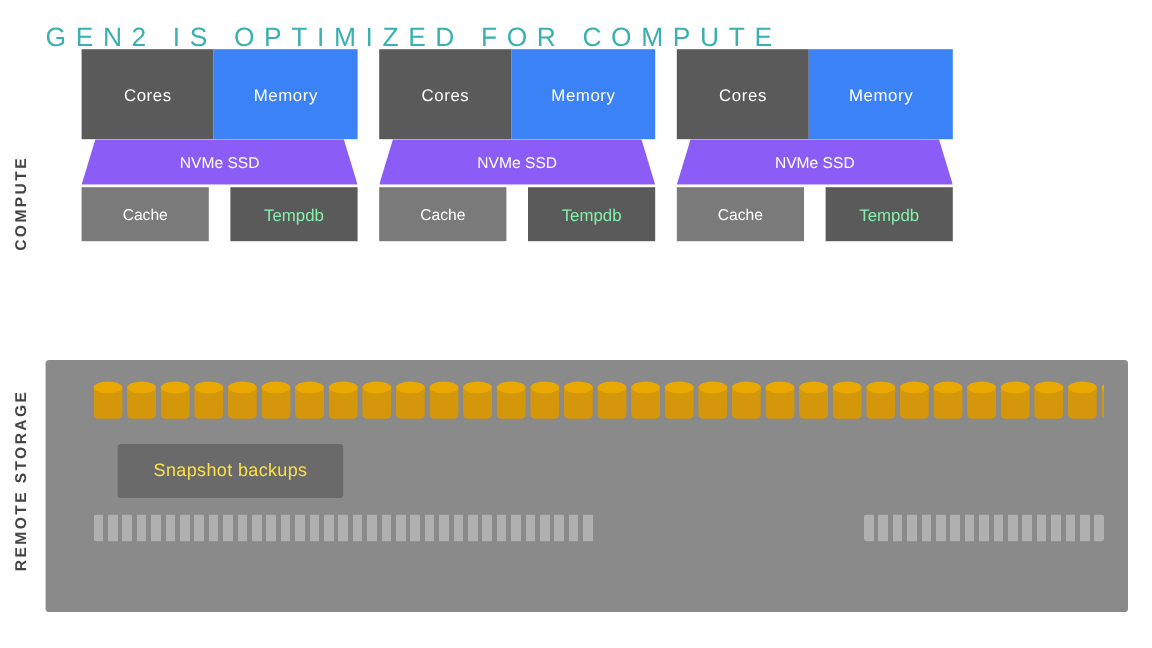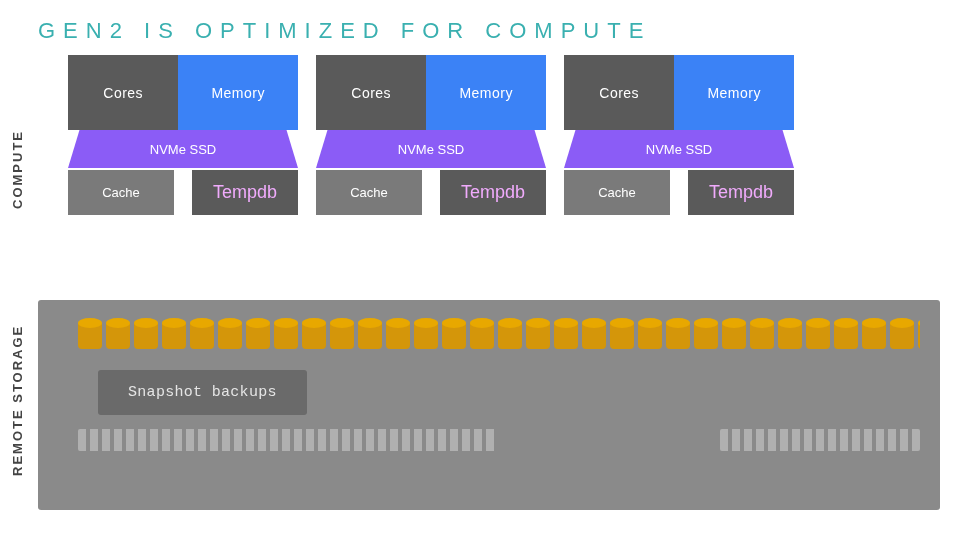--- a/index.html
+++ b/index.html
@@ -53,21 +53,21 @@
       top: 300px;
       height: 200px;
       display: flex;
       align-items: center;
       justify-content: center;
     }
 
     
     .compute-section {
       position: absolute;
-      top: 55px;
+      top: 41px;
       left: 38px;
       right: 20px;
       height: 240px;
       display: flex;
       gap: 18px;
       align-items: flex-start;
       padding-left: 30px;
     }
 
     .server-block {
@@ -142,22 +142,22 @@
       font-weight: 400;
       display: flex;
       align-items: center;
       justify-content: center;
       width: 50%;
       height: 45px;
     }
 
     .tempdb-box {
       background: #5a5a5a;
-      color: #f0abfc;
-      font-size: 18px;
+      color: #86efac;
+      font-size: 14px;
       font-weight: 400;
       display: flex;
       align-items: center;
       justify-content: center;
       width: 50%;
       height: 45px;
     }
 
     
     .remote-section {
@@ -211,27 +211,26 @@
     .middle-storage {
       display: flex;
       align-items: center;
       justify-content: space-between;
       margin-top: 8px;
       padding: 0 20px;
     }
 
     .snapshot-box {
       background: #6a6a6a;
-      color: #e5e5e5;
+      color: #fde047;
       font-size: 15px;
       font-weight: 400;
       padding: 14px 30px;
       border-radius: 3px;
       letter-spacing: 0.3px;
-      font-family: Liberation Mono, monospace;
     }
 
     .data-log-section {
       display: flex;
       align-items: center;
       gap: 10px;
     }
 
     .data-log-labels {
       display: flex;

